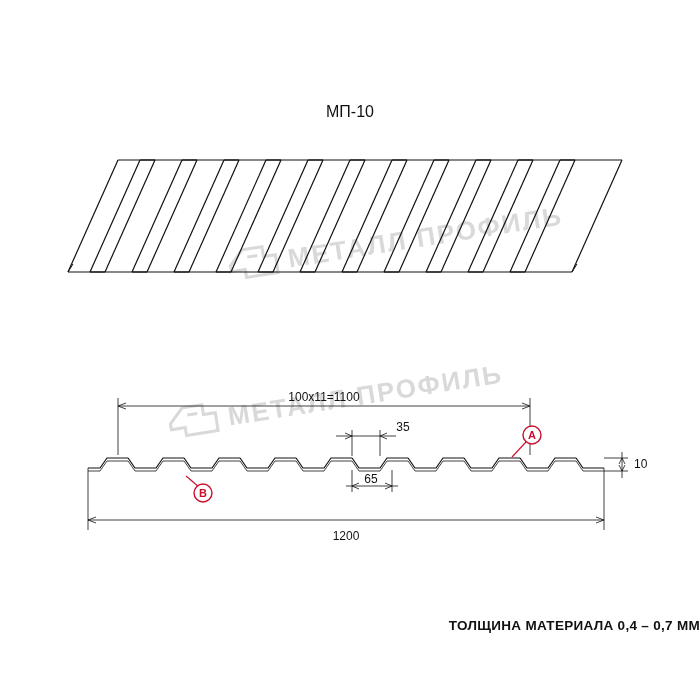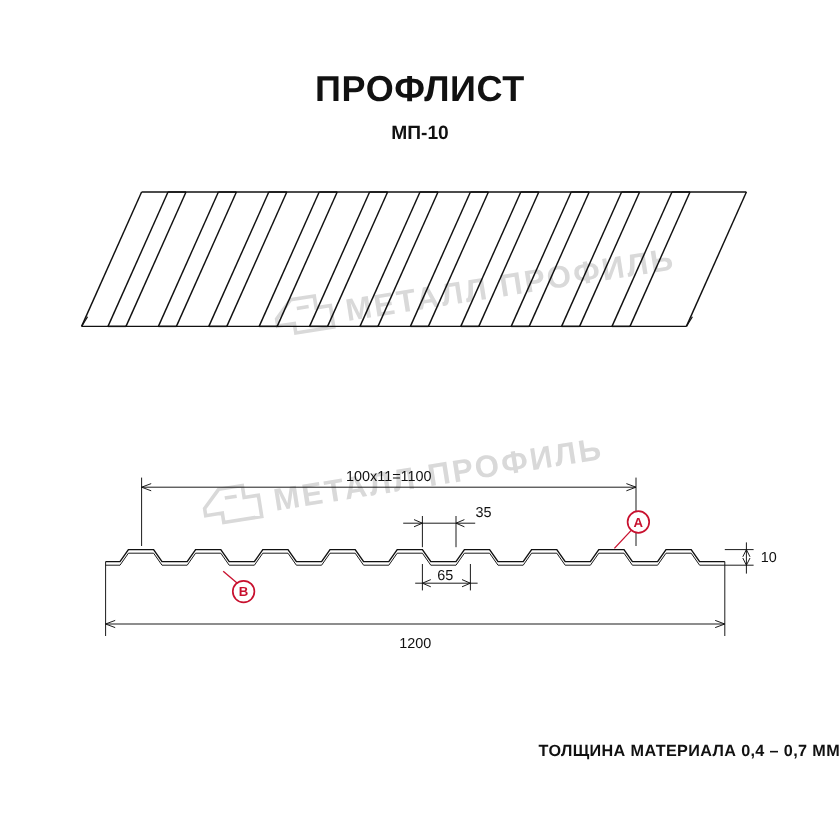--- a/index.html
+++ b/index.html
@@ -31,21 +31,21 @@
     letter-spacing: 0.5px;
     color: #111111;
   }
   .subtitle {
     position: absolute;
     top: 103px;
     left: 0;
     width: 700px;
     text-align: center;
     font-size: 16px;
-    font-weight: bold;
+    font-weight: normal;
     color: #111111;
   }
   .footnote {
     position: absolute;
     top: 618px;
     left: 0;
     width: 700px;
     text-align: right;
     font-size: 13.5px;
     font-weight: bold;
@@ -74,21 +74,20 @@
     font-size: 11px;
     font-weight: bold;
     fill: #c8102e;
   }
 </style>
 </head>
 <body>
 
 <div class="page">
 
-  <div class="title">ПРОФЛИСТ</div>
   <div class="subtitle">МП-10</div>
 
   <svg class="drawing" width="700" height="700" viewBox="0 0 700 700">
 
     <g opacity="1">
       <g transform="translate(228,250) rotate(-9)">
 
         <g fill="none" stroke="#d9d9d9" stroke-width="3">
           <path d="M0 16 L14 2 L34 2 L34 12 L46 12 L46 30 L14 30 L14 22 L0 22 Z"></path>
           <path d="M18 10 L28 10"></path>

